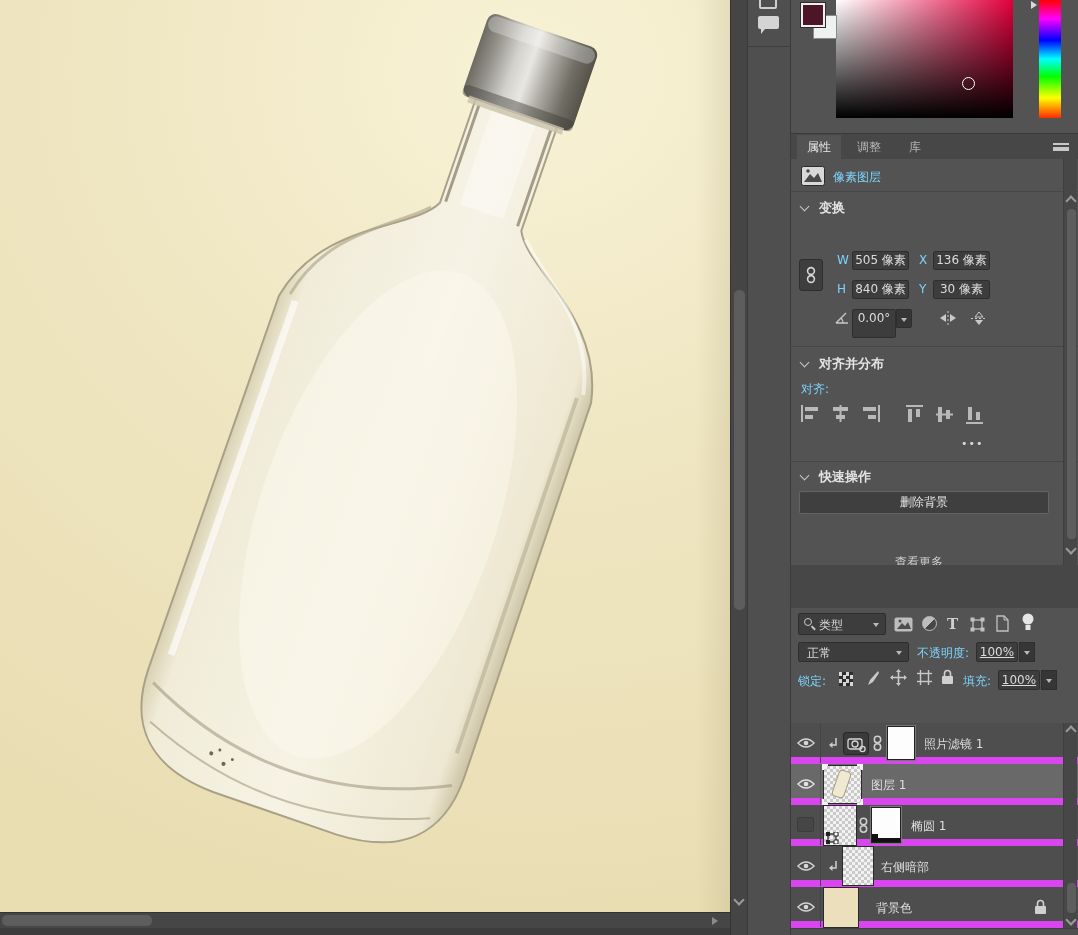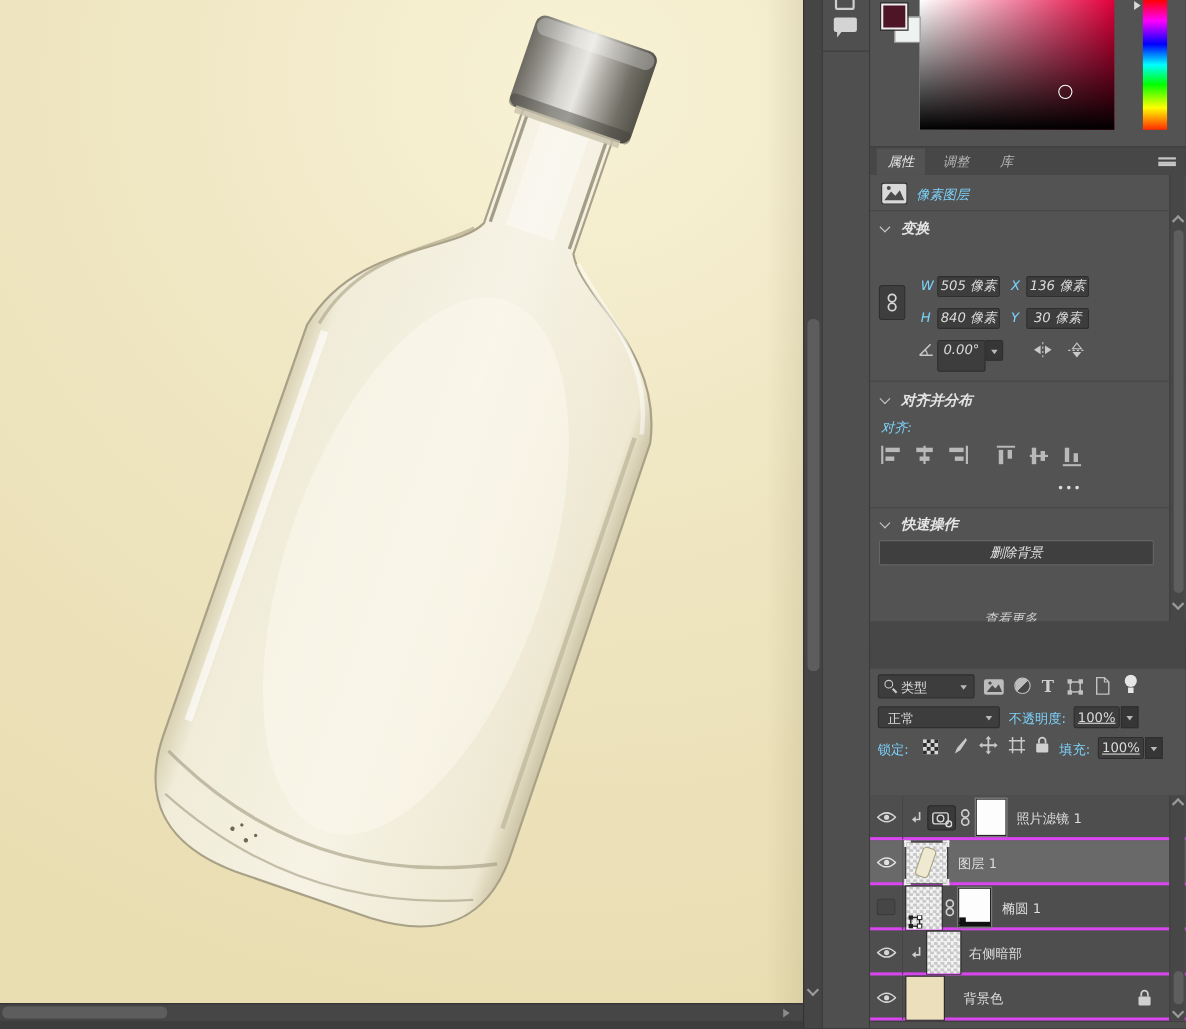--- a/index.html
+++ b/index.html
@@ -45,37 +45,37 @@
   .bg{left:22px;top:15px;background:#eef2f1;border:1px solid #8a8a8a;z-index:1;}
 
   
   .tabbar{width:288px;height:24px;background:#474747;}
   .tab{position:absolute;top:0;height:24px;line-height:24px;padding:0 10px;font-size:12px;color:#b4b4b4;}
   .tab.active{background:#535353;color:#e8e8e8;}
   .menu-icon{position:absolute;right:10px;top:8px;width:16px;height:8px;border-top:2px solid #c7c7c7;border-bottom:2px solid #c7c7c7;}
   .menu-icon::after{content:"";position:absolute;left:0;top:2px;width:16px;height:2px;background:#c7c7c7;}
 
   
-  .props{left:0;top:135px;width:288px;height:430px;font-style:italic;}
+  .props{left:0;top:135px;width:288px;height:430px;}
   .props .content{left:0;top:24px;width:288px;height:406px;background:#535353;}
   .field{background:#3d3d3d;border:1px solid #2e2e2e;color:#dcdcdc;font-size:12px;line-height:17px;text-align:center;border-radius:2px;}
   .sect-chev{width:7px;height:7px;border-right:1.6px solid #c9c9c9;border-bottom:1.6px solid #c9c9c9;transform:rotate(45deg);}
   .divline{left:0;width:288px;height:1px;background:#464646;}
   .caret{width:0;height:0;border-top:4px solid #b9b9b9;border-left:3.5px solid transparent;border-right:3.5px solid transparent;}
   .ps-btn{left:8px;width:250px;height:23px;background:#3f3f3f;border:1px solid #646464;border-radius:2px;
     color:#e2e2e2;font-size:12px;text-align:center;line-height:21px;}
   .link{color:#cfcfcf;font-size:12px;text-decoration:underline;}
   .sb{background:#474747;border-left:1px solid #3f3f3f;}
   .sb-thumb{background:#5e5e5e;border-radius:4px;}
 
   
   .layers{left:0;top:585px;width:288px;height:350px;}
   .layers .content{left:0;top:23px;width:288px;height:327px;background:#535353;}
   .dropdown{background:#3d3d3d;border:1px solid #2e2e2e;border-radius:2px;color:#dcdcdc;font-size:12px;text-decoration:underline;}
-  .lrow{left:0;width:288px;height:41px;background:#4e4e4e;border-bottom:3px solid #d946ef;}
+  .lrow{left:0;width:288px;height:41px;background:#4e4e4e;border-bottom:7px solid #d946ef;}
   .lrow.sel{background:#696969;}
   .eyebox{left:0;top:0;width:30px;height:40px;border-right:1px solid #454545;}
   .checker{background:repeating-conic-gradient(#c9c9c9 0 25%,#f3f3f3 0 50%) 0 0/8px 8px;}
   .checker.fine{background:repeating-conic-gradient(#c9c9c9 0 25%,#f3f3f3 0 50%) 0 0/6px 6px;}
   .maskthumb{background:#fdfdfd;border:1px solid #222;box-shadow:0 0 0 1px #777;}
   .lname{color:#dedede;font-size:12px;}
   .toolbar{left:0;top:320px;width:288px;height:30px;background:#4f4f4f;border-top:1px solid #3e3e3e;}
   .corner{position:absolute;width:6px;height:6px;border:0 solid #f2f2f2;}
 </style>
 </head>

